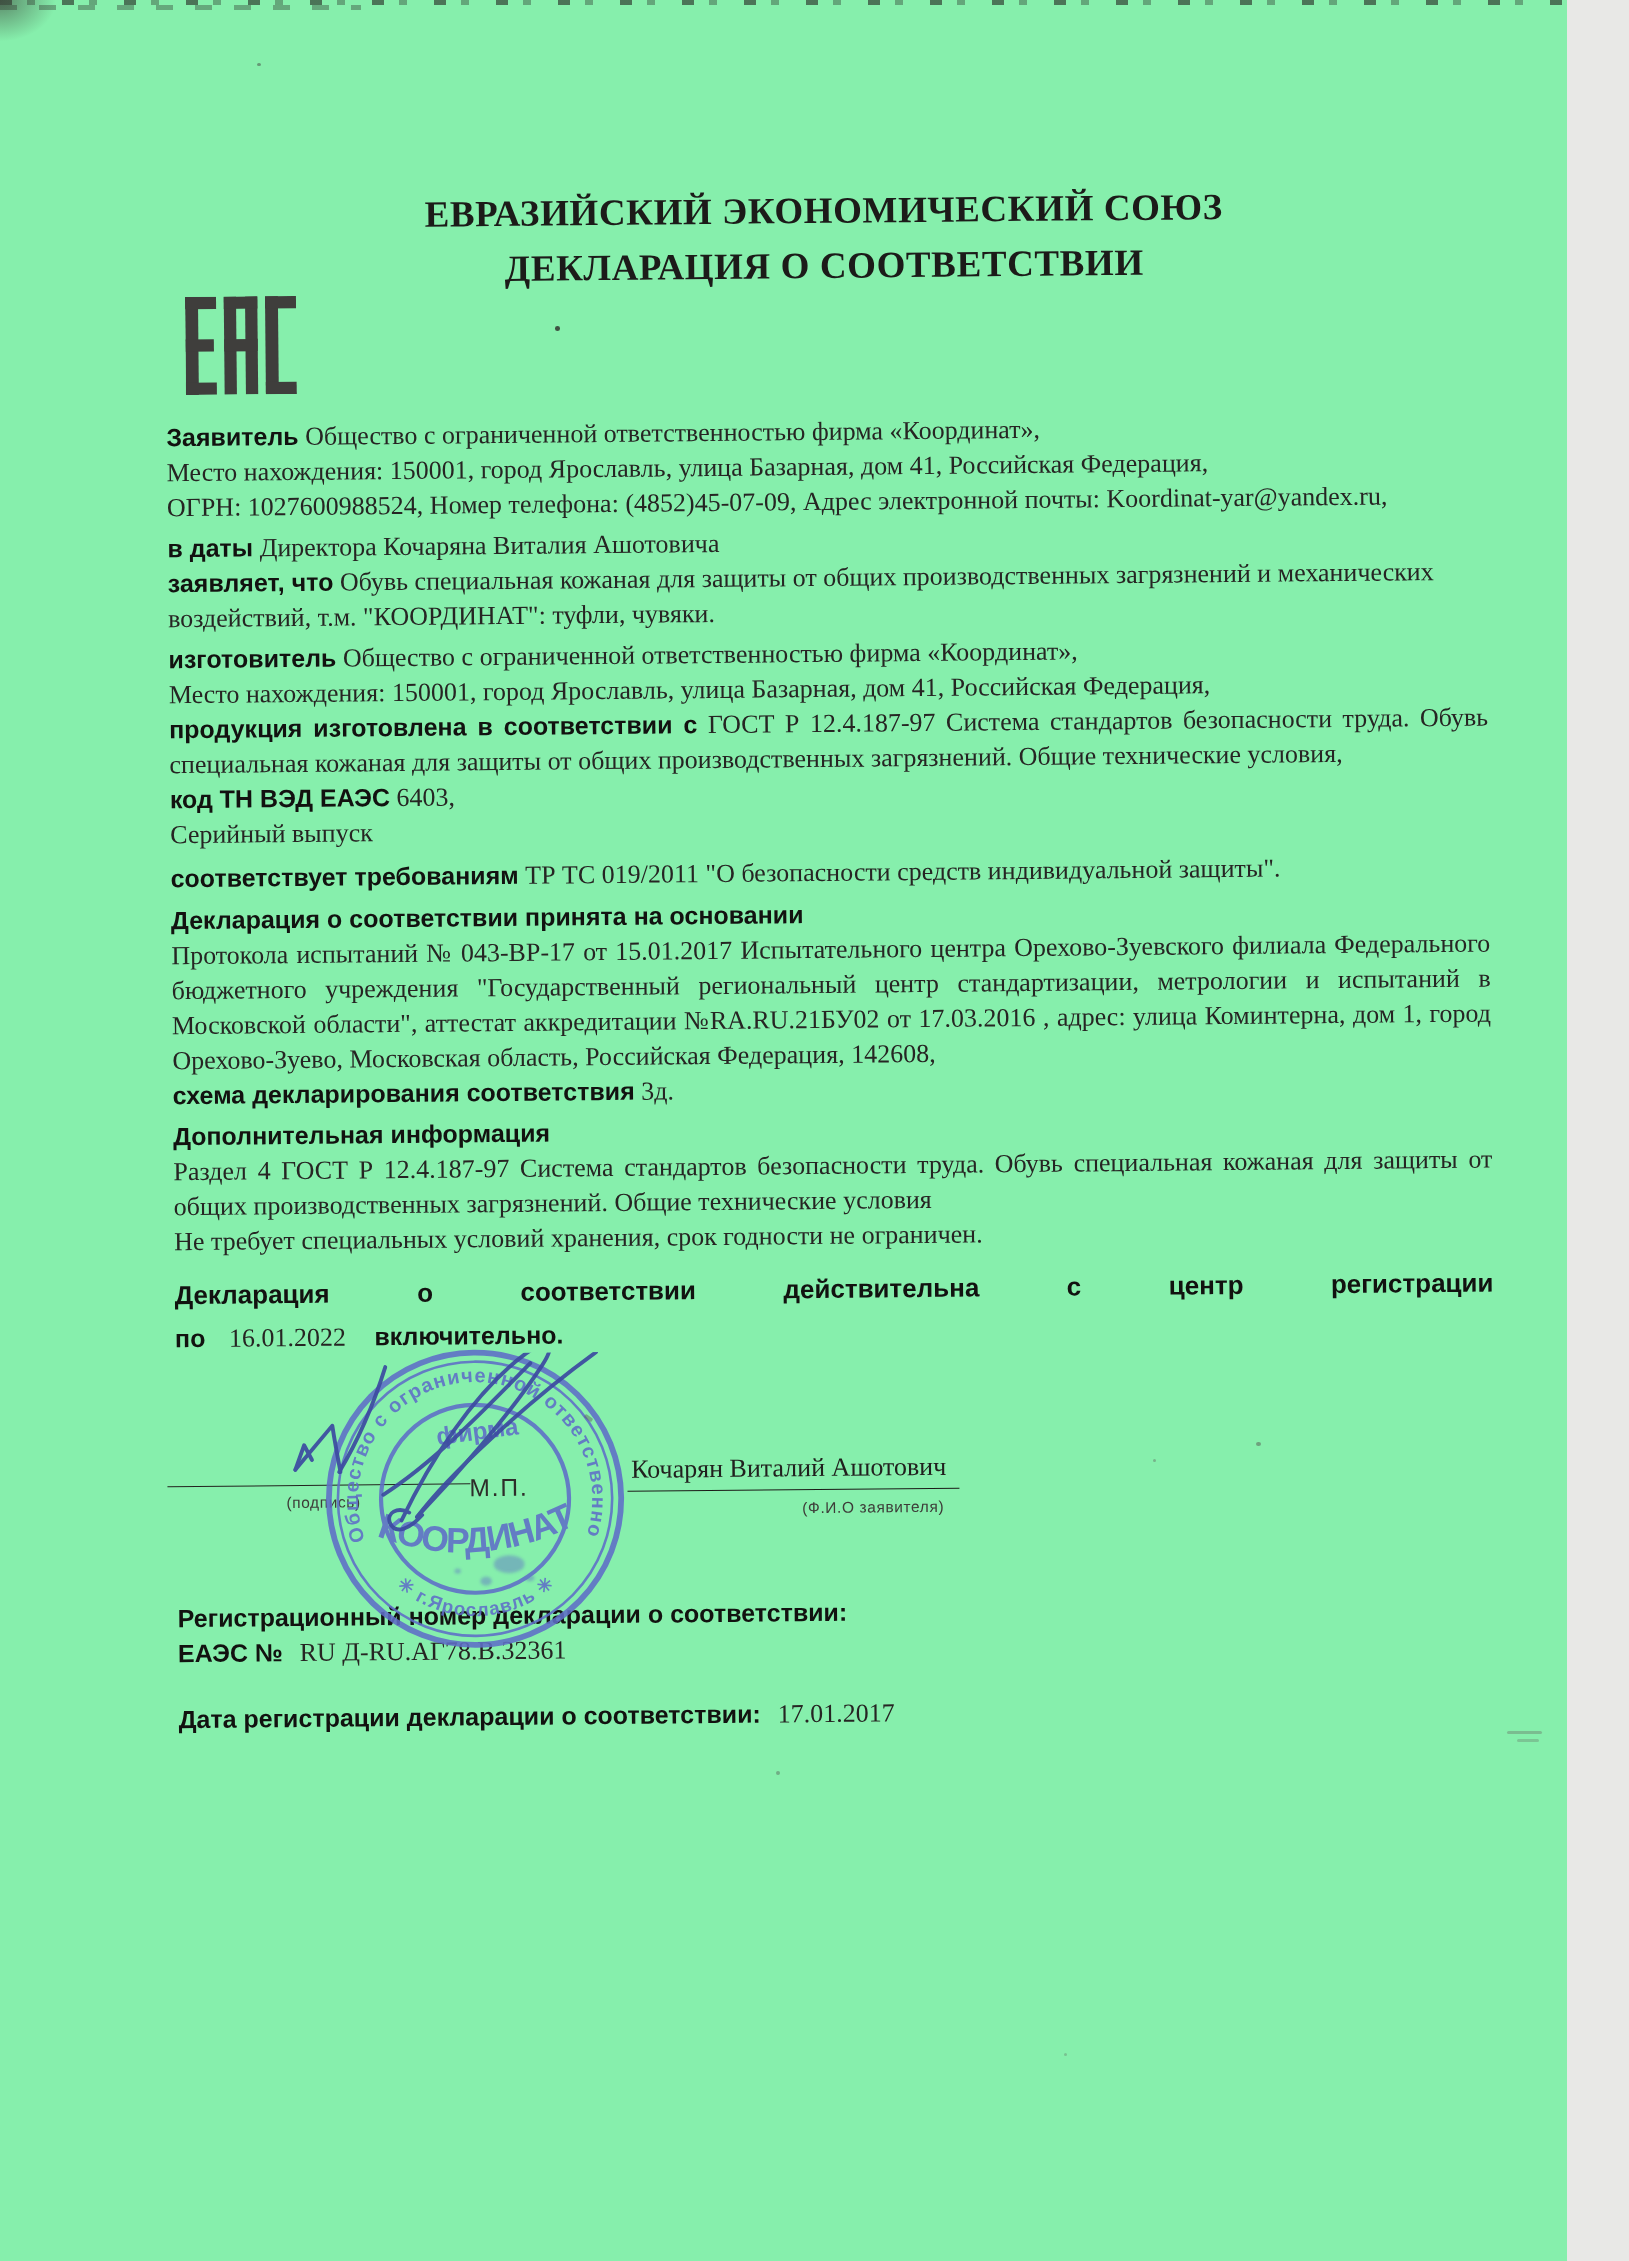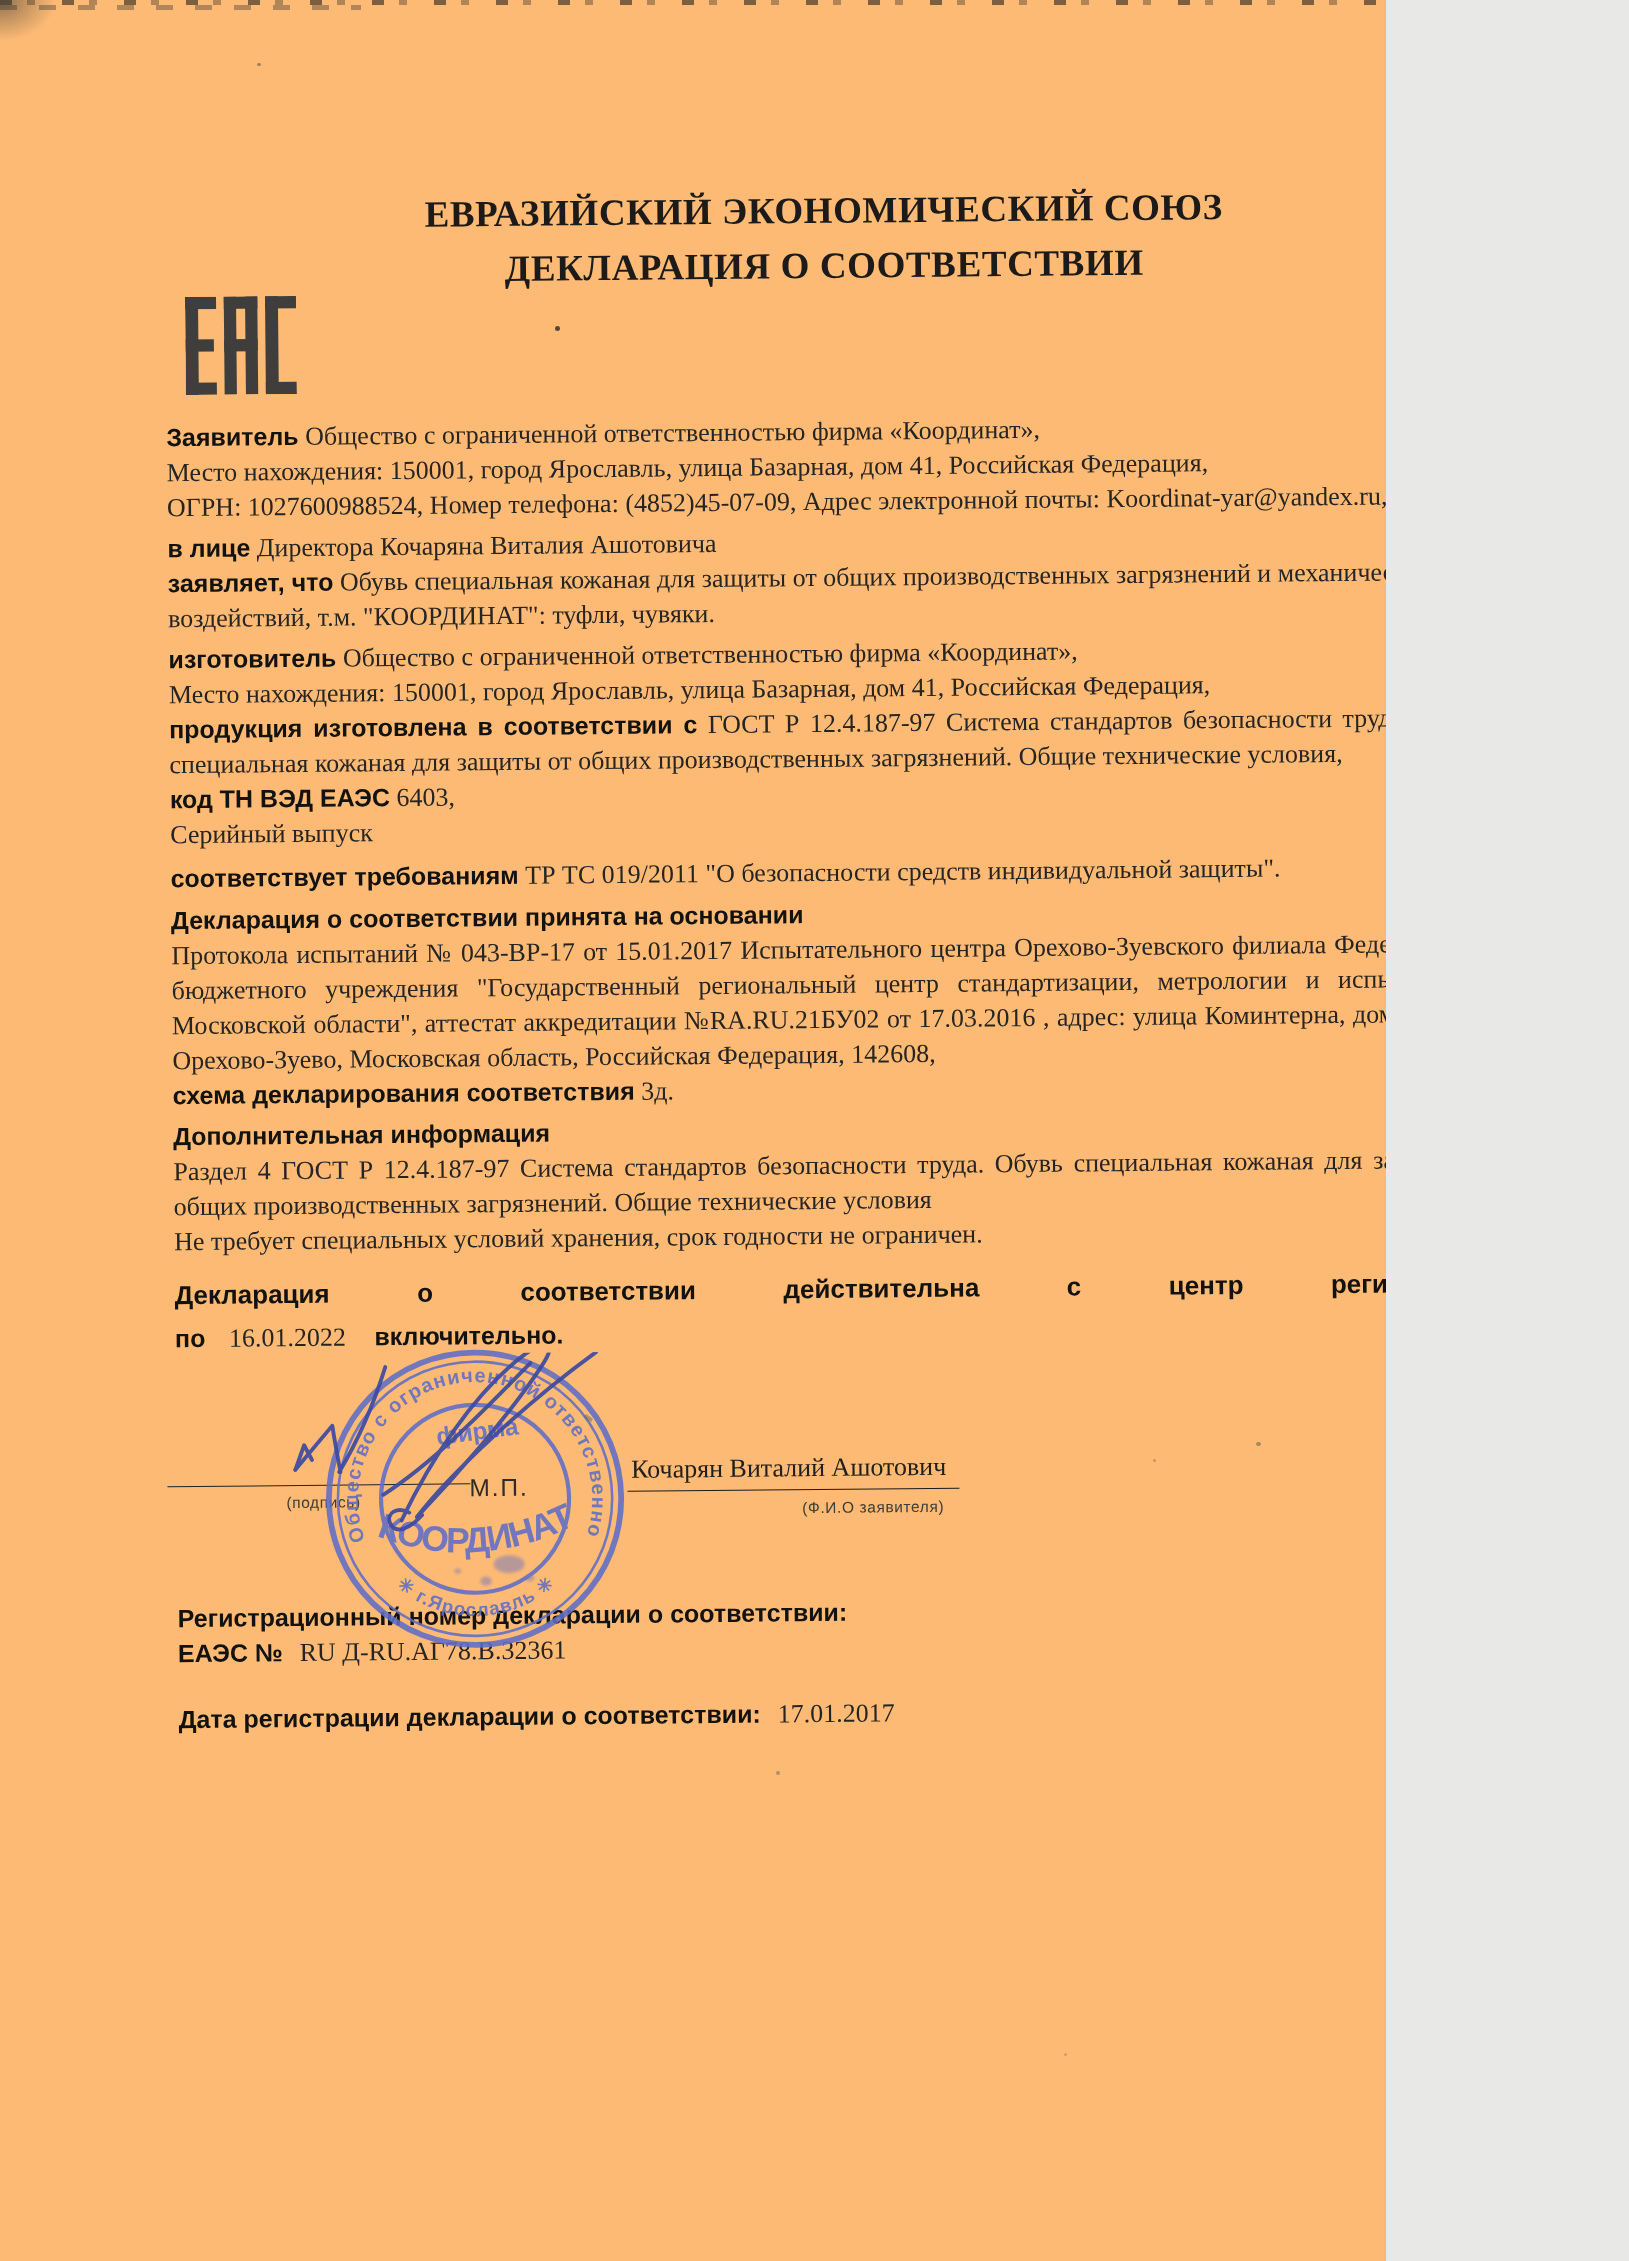--- a/index.html
+++ b/index.html
@@ -1,18 +1,18 @@
 <!DOCTYPE html>
 <html style="font-size:10.3px"><head>
 <meta charset="utf-8">
 <style>
   html,body { margin:0; padding:0; background:#e8e8e6; }
   .page {
-    position:relative; width:1386px; height:2261px;
-    background:#fdba74; overflow:hidden;
+    position:relative; width:1567px; height:2261px;
+    background:#86efac; overflow:hidden;
     font-family:"Liberation Serif", serif; color:#262523;
   }
   .scan-top {
     position:absolute; left:0; top:0; width:100%; height:5.2px; opacity:.7;
     background:repeating-linear-gradient(90deg,
       rgba(35,33,30,.85) 0 11.6px, rgba(35,33,30,0) 11.6px 27px,
       rgba(35,33,30,.5) 27px 35px, rgba(35,33,30,0) 35px 62px);
   }
   .scan-top2 {
     position:absolute; left:0; top:5.2px; width:361px; height:4.5px; opacity:.5;
@@ -123,21 +123,21 @@
     </svg>
 
     <p class="para m-top-first">
       <span class="lbl">Заявитель</span>
       <span>Общество с ограниченной ответственностью фирма «Координат»,</span><br>
       <span>Место нахождения: 150001, город Ярославль, улица Базарная, дом 41, Российская Федерация,</span><br>
       <span>ОГРН: 1027600988524,  Номер телефона: (4852)45-07-09,  Адрес электронной почты: Koordinat-yar@yandex.ru,</span>
     </p>
 
     <p class="para m-top-sm">
-      <span class="lbl">в лице</span>
+      <span class="lbl">в даты</span>
       <span>Директора Кочаряна Виталия Ашотовича</span>
     </p>
 
     <p class="para">
       <span class="lbl">заявляет, что</span>
       <span>Обувь специальная кожаная для защиты от общих производственных загрязнений и механических воздействий, т.м. "КООРДИНАТ": туфли, чувяки.</span>
     </p>
 
     <p class="para m-top-sm">
       <span class="lbl">изготовитель</span>

